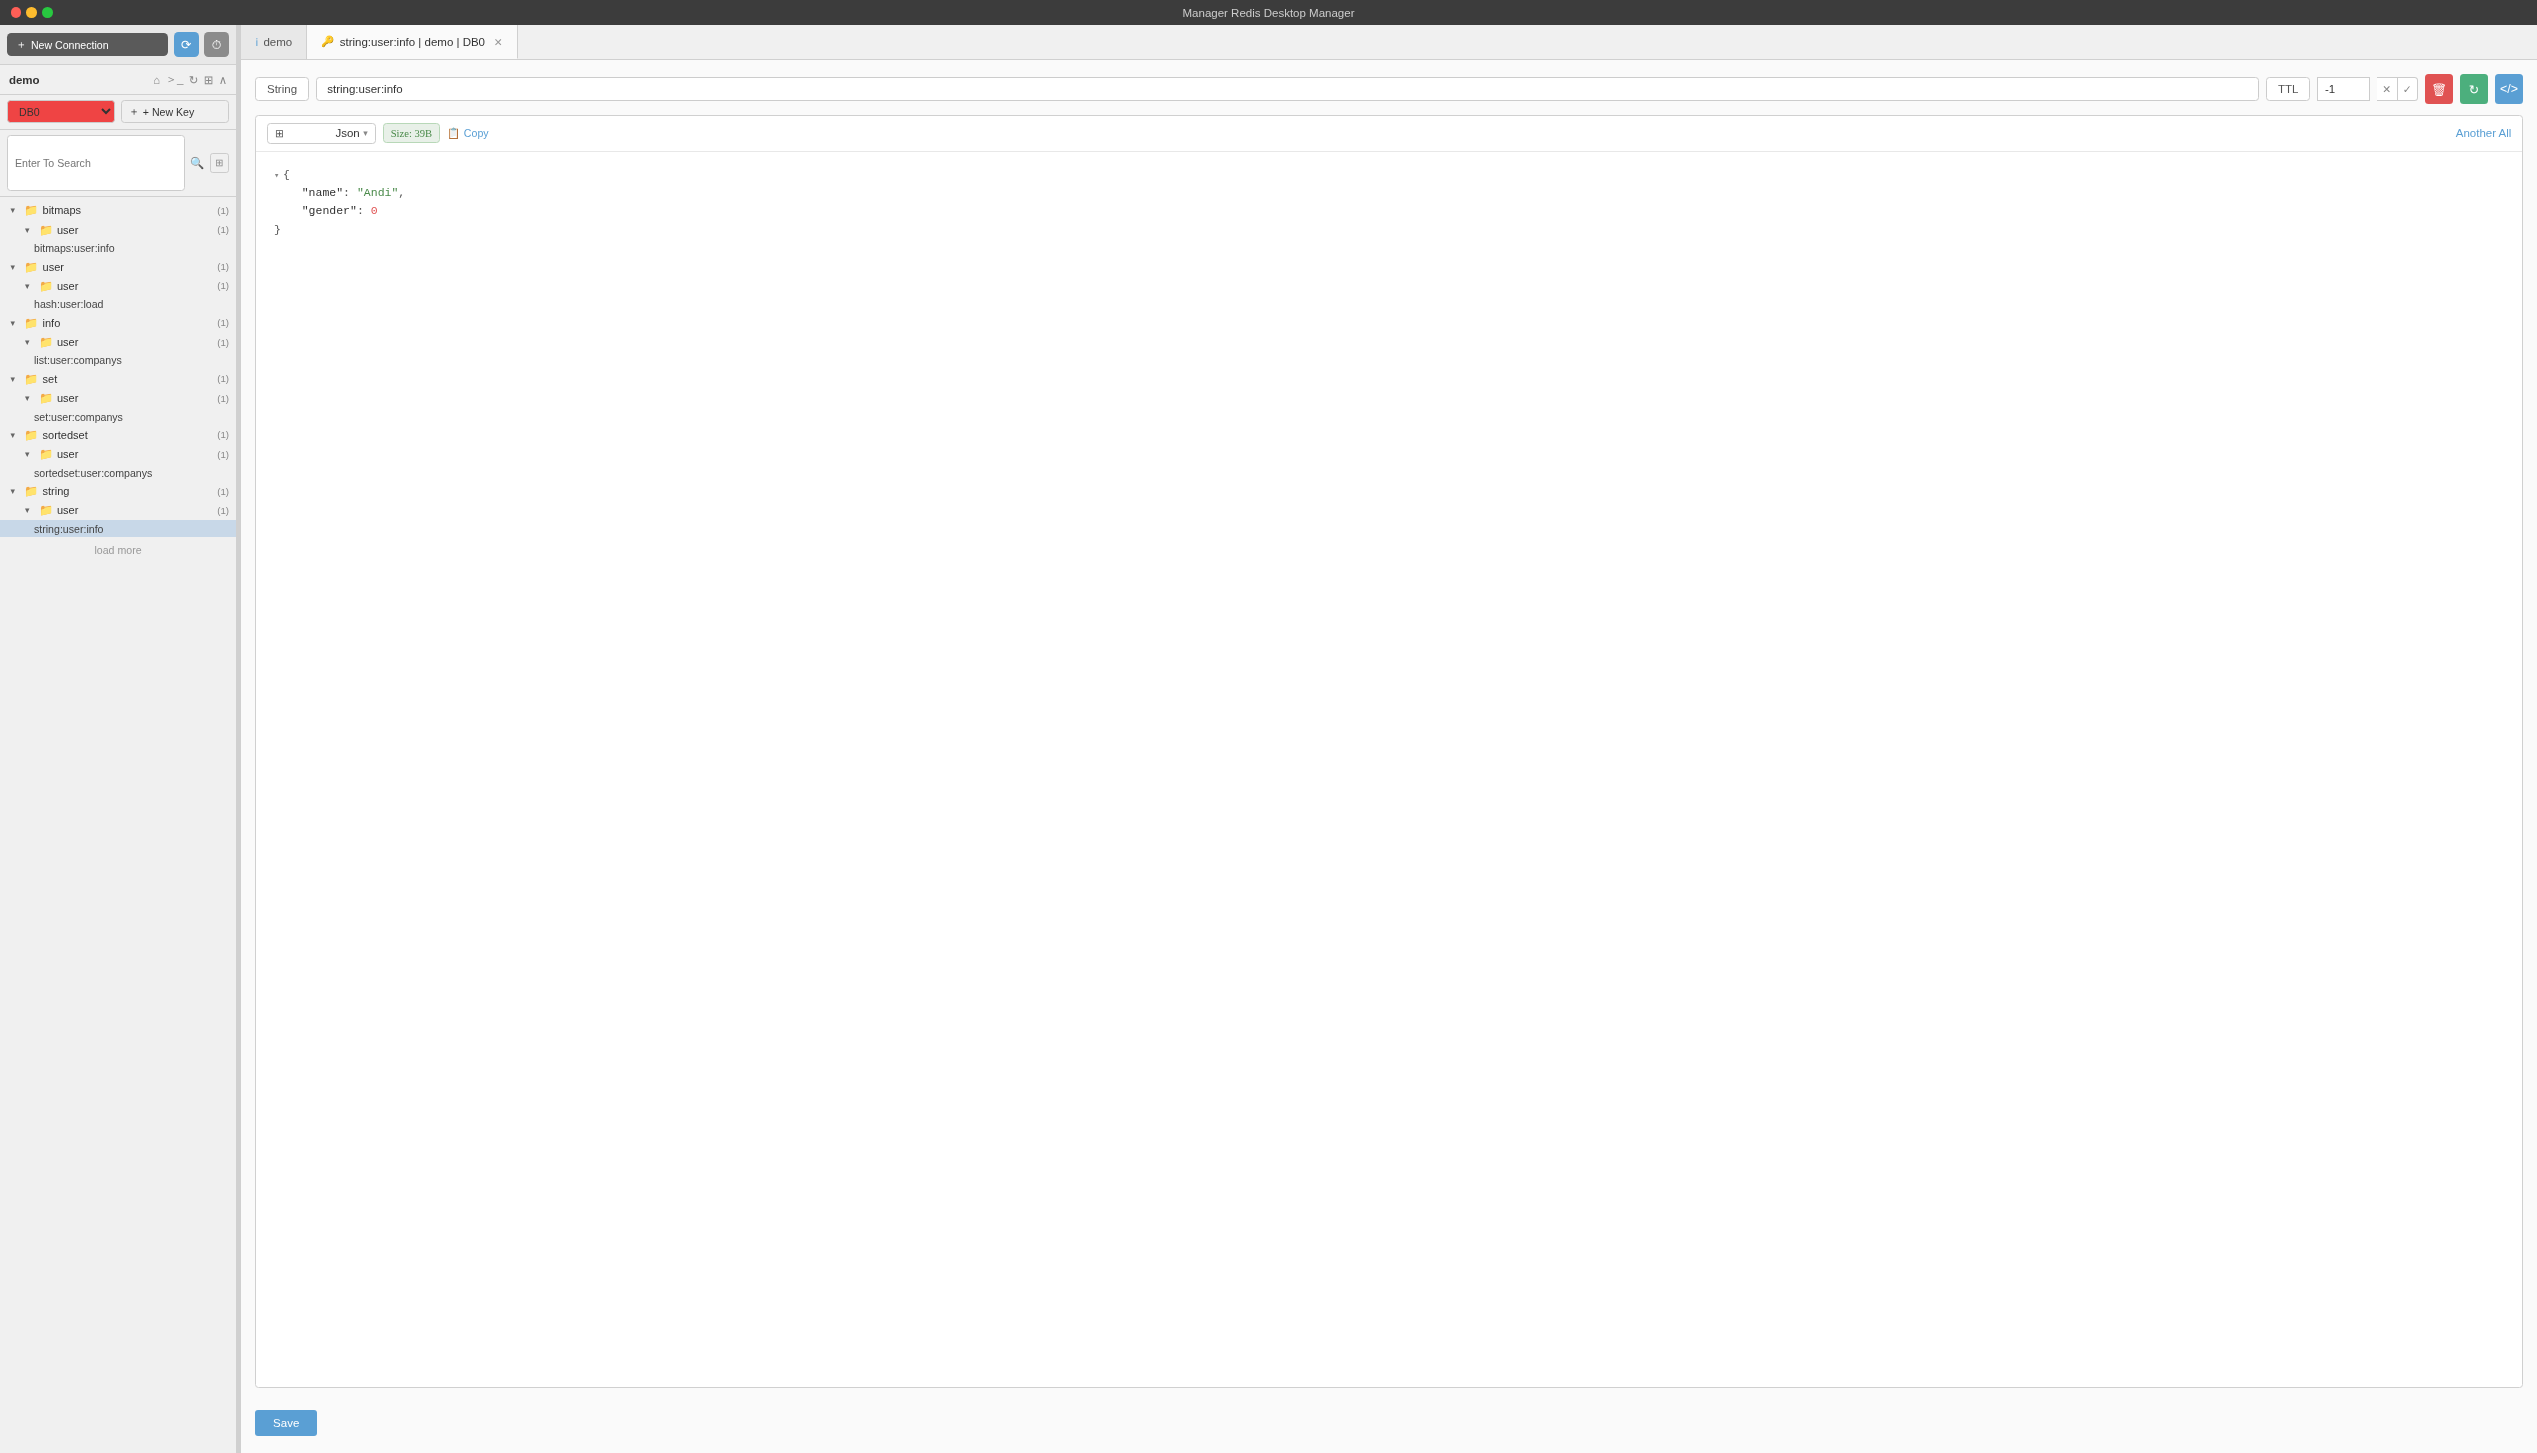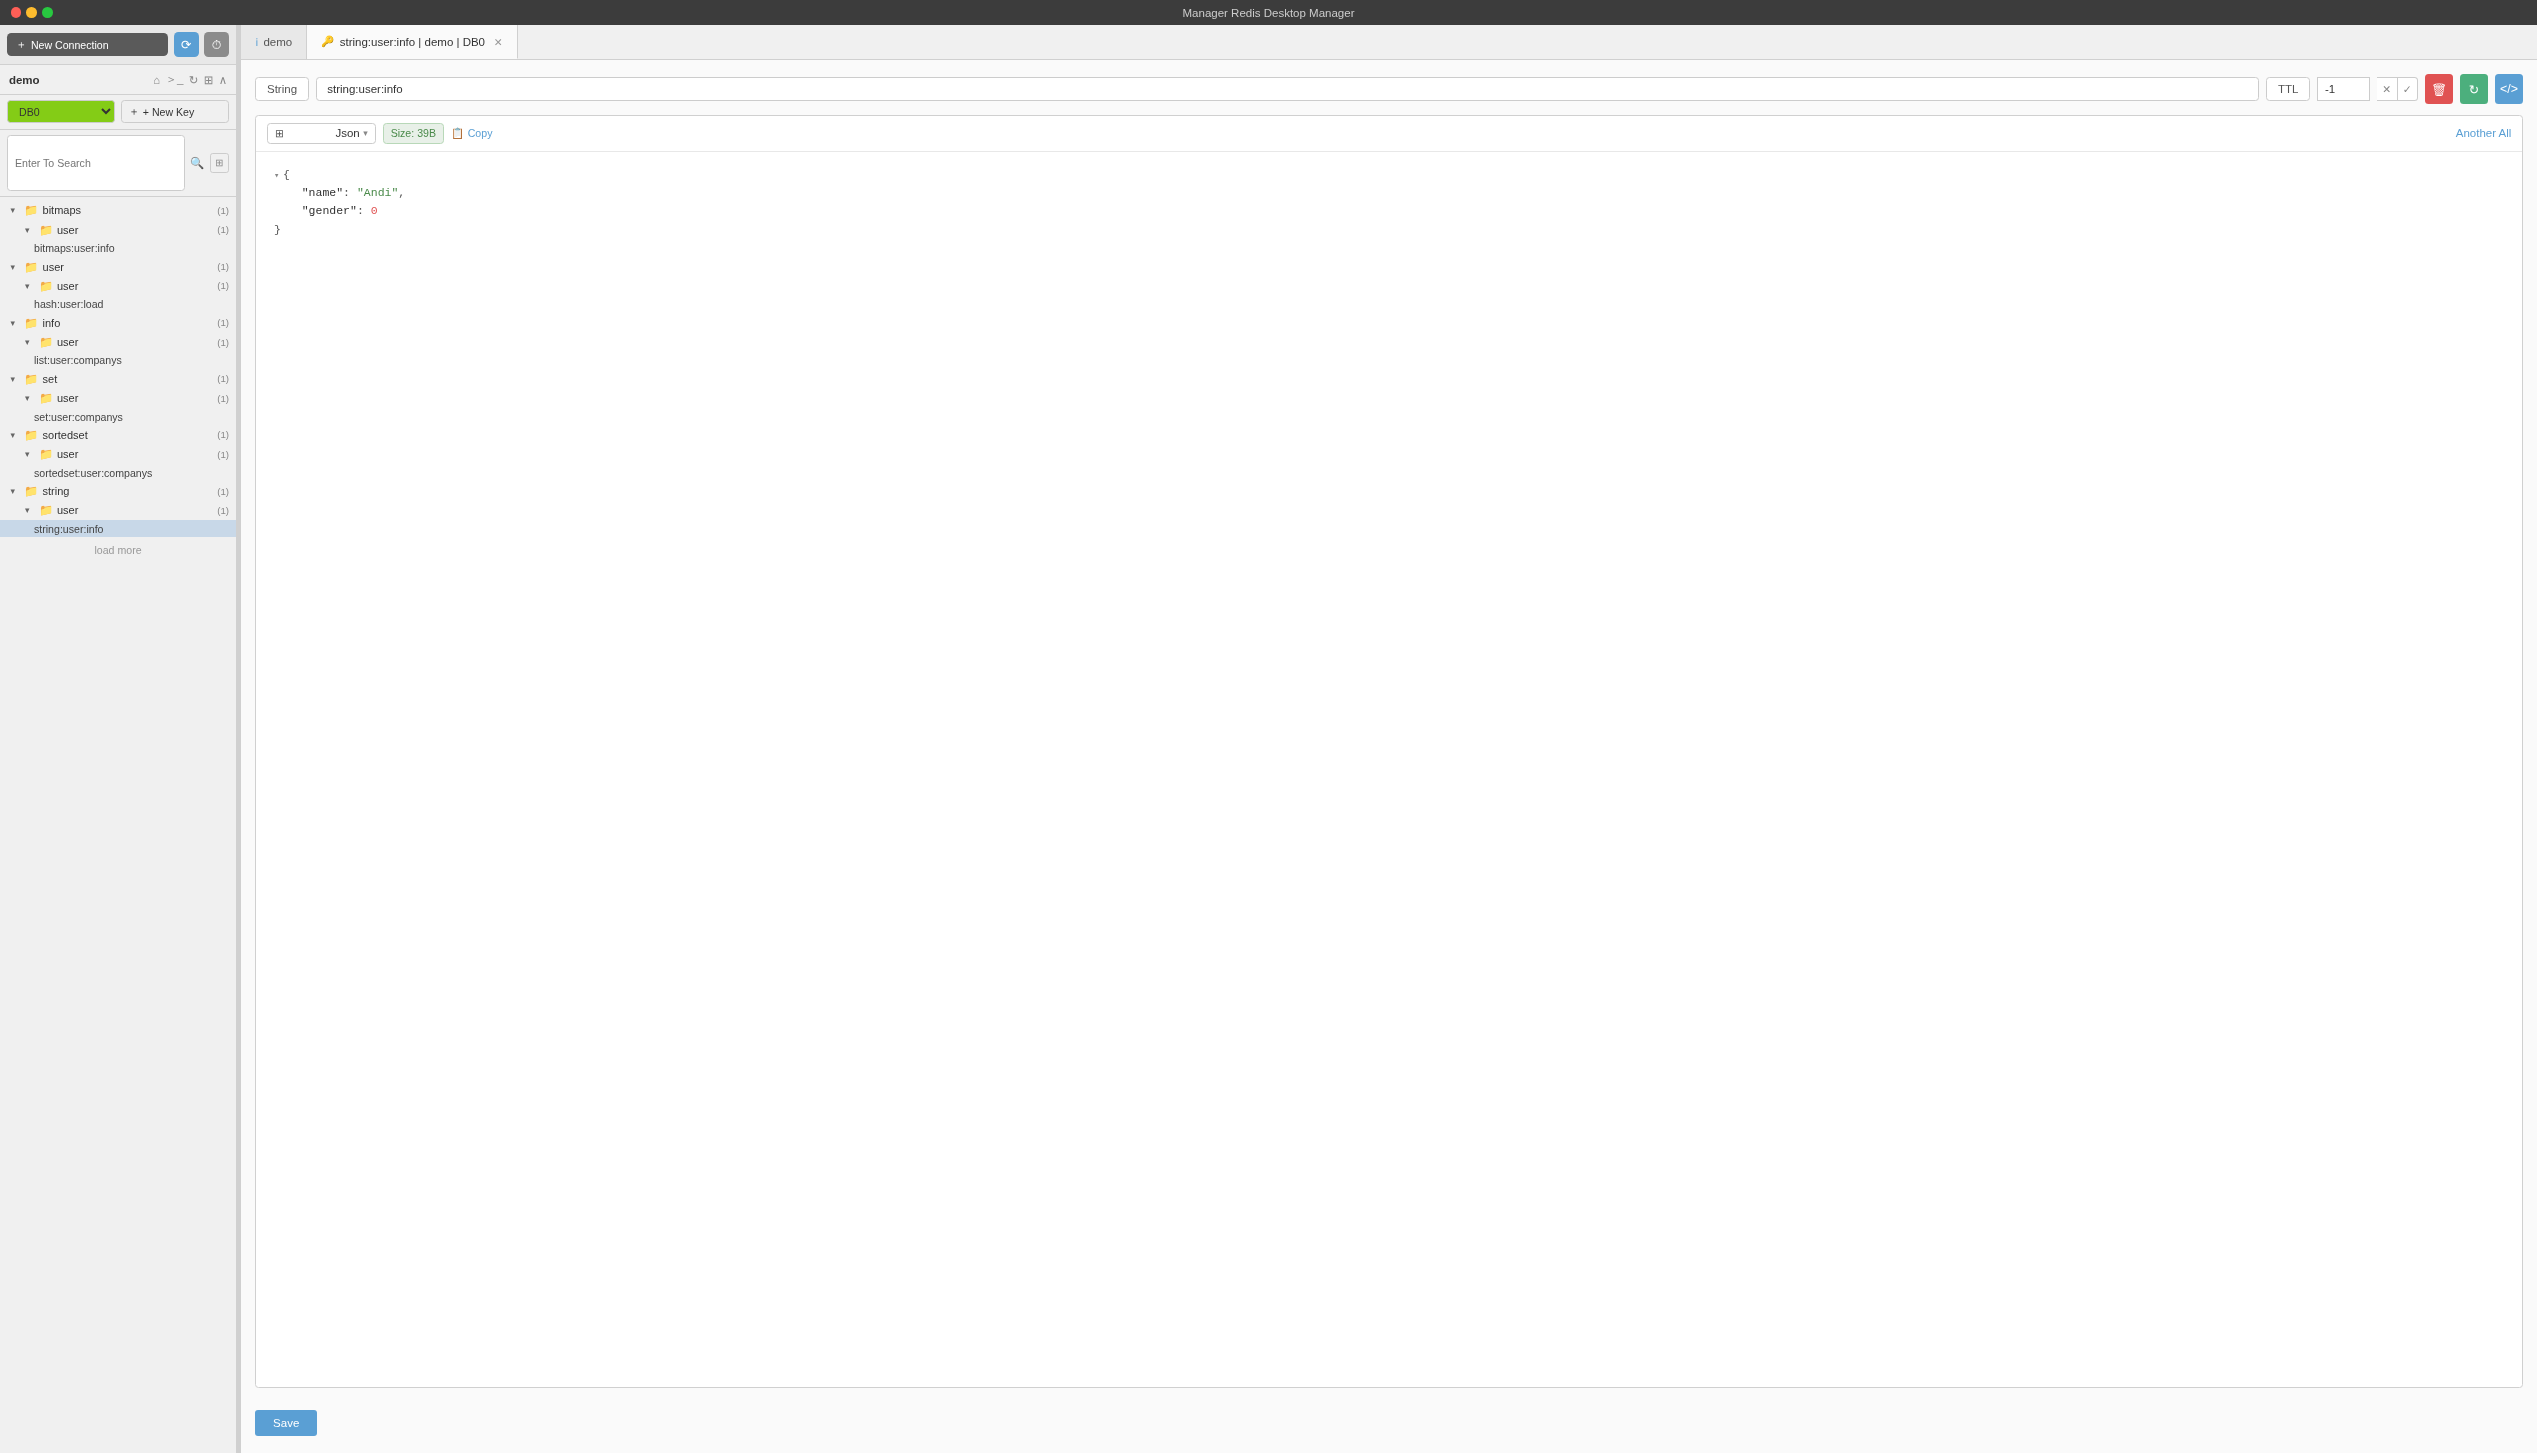--- a/index.html
+++ b/index.html
@@ -123,21 +123,21 @@
     }
 
     .db-toolbar {
       padding: 5.3px 7px;
       display: flex;
       gap: 5.3px;
       align-items: center;
       border-bottom: 0.9px solid #d0d0d0;
     }
     .db-select {
-      background: #84cc16;
+      background: #ef4444;
       border: 0.9px solid #ccc;
       border-radius: 3.5px;
       padding: 3.5px 7px;
       font-size: 10.6px;
       cursor: pointer;
       color: #333;
       flex: 1;
     }
     .new-key-btn {
       background: transparent;
@@ -425,20 +425,21 @@
     .format-select-wrapper .format-icon { color: #555; font-size: 10.6px; }
     .format-label { font-size: 11.5px; color: #333; margin-left: 48px; }
     .format-chevron { color: #888; font-size: 8.9px; }
     .size-badge {
       background: #e8f0e8;
       color: #4a8a4a;
       border: 0.9px solid #b8d8b8;
       border-radius: 3.5px;
       padding: 3.5px 7px;
       font-size: 10.6px;
+      font-family: Liberation Serif, serif;
     }
     .copy-btn {
       background: transparent;
       border: none;
       color: #5a9fd4;
       cursor: pointer;
       font-size: 10.6px;
       display: flex;
       align-items: center;
       gap: 3.5px;

